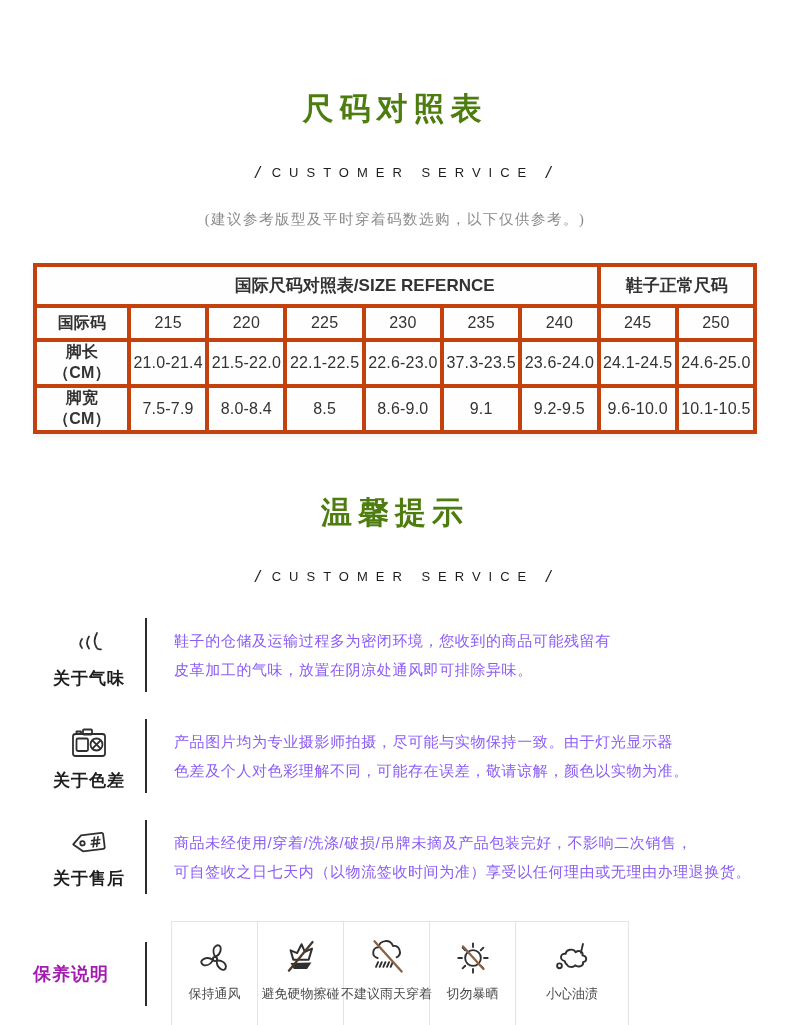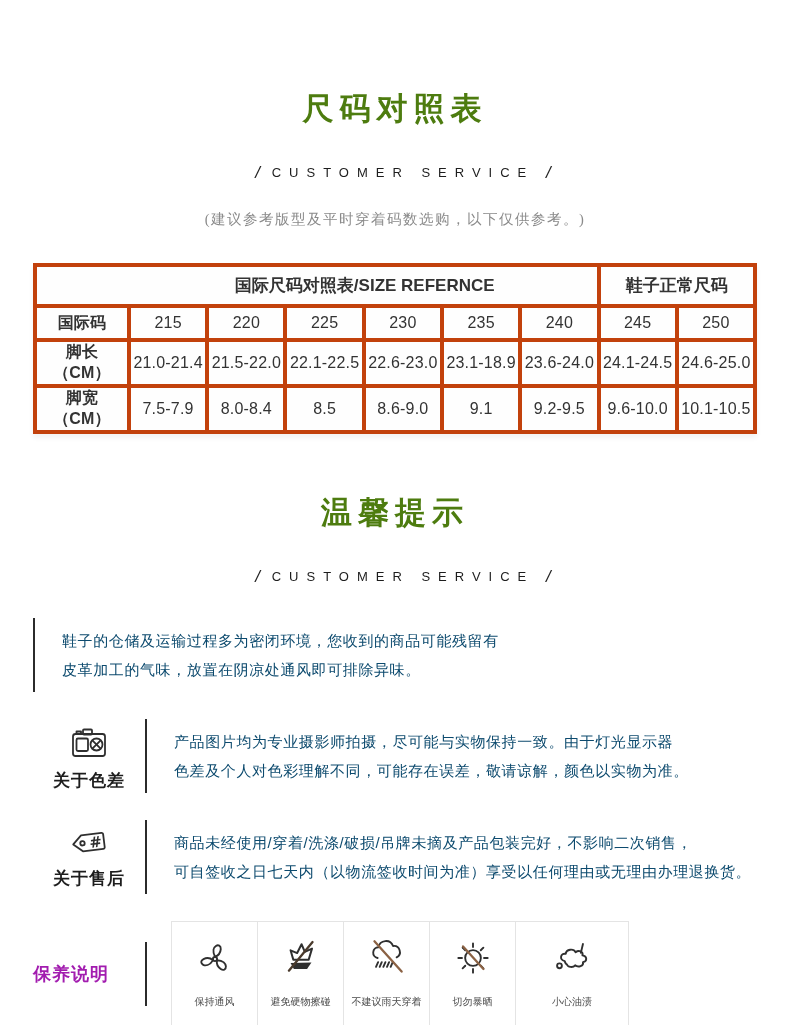--- a/index.html
+++ b/index.html
@@ -96,21 +96,21 @@
   .tip-divider {
     width: 2px;
     height: 74px;
     background: #2b2b2b;
     flex: 0 0 auto;
   }
   .tip-text {
     margin-left: 27px;
     font-size: 15px;
     line-height: 29px;
-    color: #0c4a6e;
+    color: #8b5cf6;
     letter-spacing: 0.6px;
     white-space: pre-line;
   }
   
   .care {
     display: flex;
     align-items: center;
     margin: 16px 0 0 33px;
   }
   .care-label {
@@ -133,22 +133,22 @@
     height: 104px;
     border-right: 1px solid #e4e4e4;
     display: flex;
     flex-direction: column;
     align-items: center;
     padding-top: 13px;
   }
   .care-box:last-child { border-right: none; width: 112px; }
   .care-box svg { display: block; height: 46px; }
   .care-box-label {
-    margin-top: 14px;
-    font-size: 10px;
+    margin-top: 4px;
+    font-size: 13px;
     color: #4a4a4a;
     white-space: nowrap;
   }
   .ico { stroke: #2f2f2f; stroke-width: 1.8; fill: none; stroke-linecap: round; stroke-linejoin: round; }
   .ico-fill { fill: #2f2f2f; stroke: none; }
   .slash-line { stroke: #8b6244; stroke-width: 2.2; stroke-linecap: round; }
 </style>
 </head>
 <body>
 
@@ -182,21 +182,21 @@
     <td>240</td>
     <td>245</td>
     <td>250</td>
   </tr>
   <tr class="data-row">
     <td class="rowlabel">脚长（CM）</td>
     <td>21.0-21.4</td>
     <td>21.5-22.0</td>
     <td>22.1-22.5</td>
     <td>22.6-23.0</td>
-    <td>23.1-18.9</td>
+    <td>37.3-23.5</td>
     <td>23.6-24.0</td>
     <td>24.1-24.5</td>
     <td>24.6-25.0</td>
   </tr>
   <tr class="data-row">
     <td class="rowlabel">脚宽（CM）</td>
     <td>7.5-7.9</td>
     <td>8.0-8.4</td>
     <td>8.5</td>
     <td>8.6-9.0</td>
@@ -212,20 +212,28 @@
 
 <div class="cs-line">
   <span class="slash">/</span>
   <span>CUSTOMER SERVICE</span>
   <span class="slash">/</span>
 </div>
 
 <div class="tips-wrap">
 
   <div class="tip">
+    <div class="tip-side">
+      <svg width="46" height="40" viewBox="0 0 46 40">
+        <path class="ico" d="M16 18 q-3.5 5 0 9"></path>
+        <path class="ico" d="M23 15.5 q-4 6.5 0 12"></path>
+        <path class="ico" d="M31 12 q-4.5 8 -0.5 14.5 q1.6 2.4 4.5 1.8"></path>
+      </svg>
+      <div class="tip-label">关于气味</div>
+    </div>
     <div class="tip-divider"></div>
     <div class="tip-text">鞋子的仓储及运输过程多为密闭环境，您收到的商品可能残留有
 皮革加工的气味，放置在阴凉处通风即可排除异味。</div>
   </div>
 
   <div class="tip">
     <div class="tip-side">
       <svg width="46" height="42" viewBox="0 0 46 42">
         <rect class="ico" x="7" y="13" width="32" height="22" rx="2.5"></rect>
         <rect class="ico" x="17" y="8.5" width="9" height="5" rx="1"></rect>

